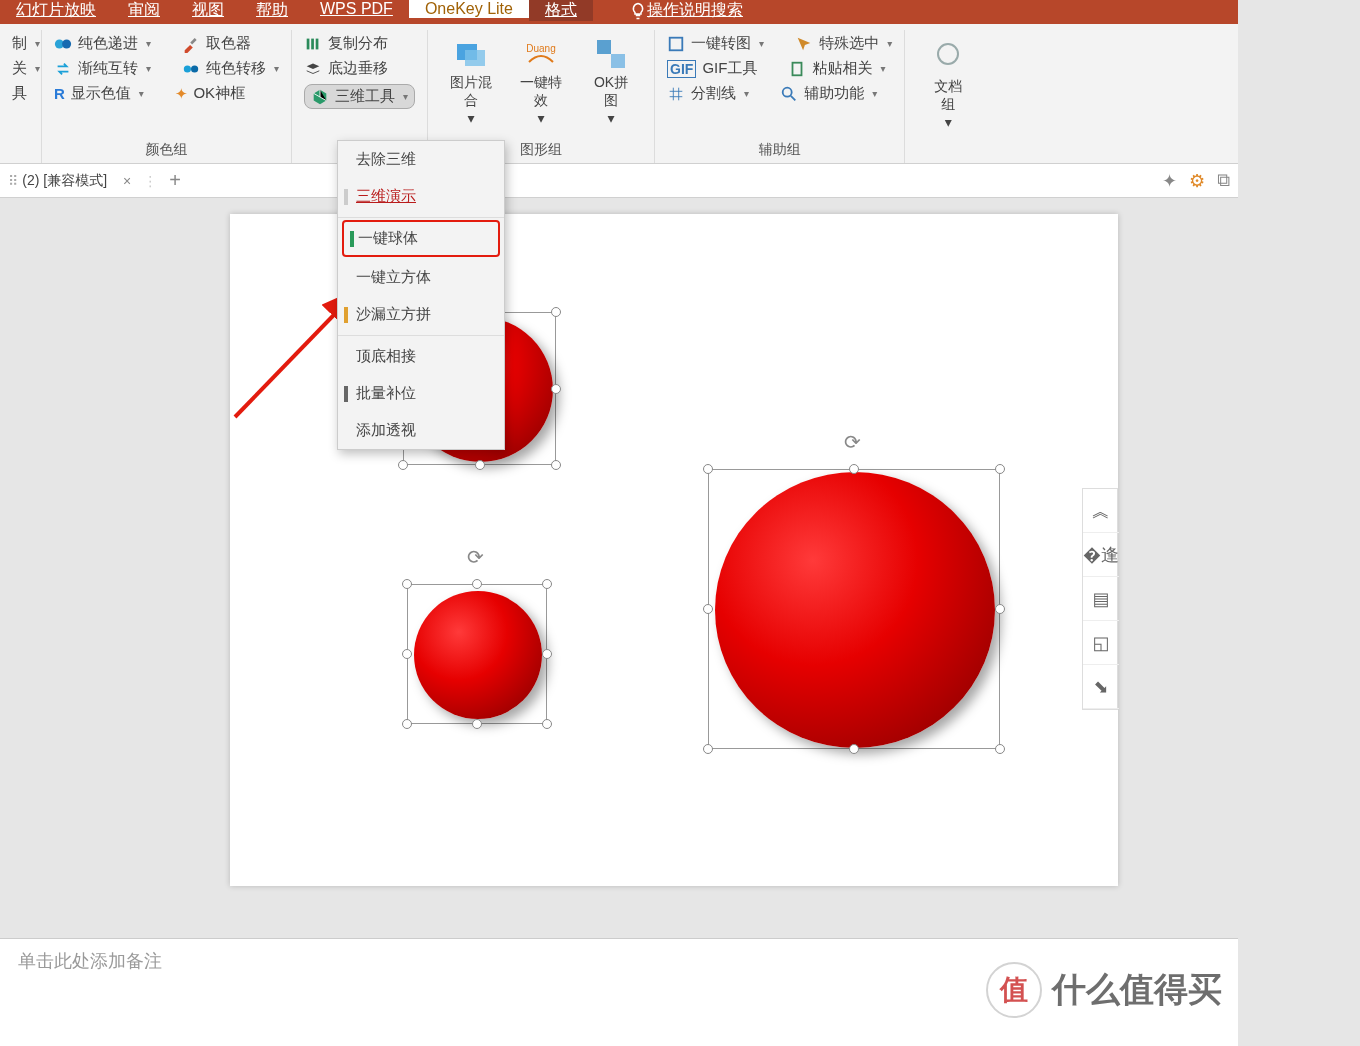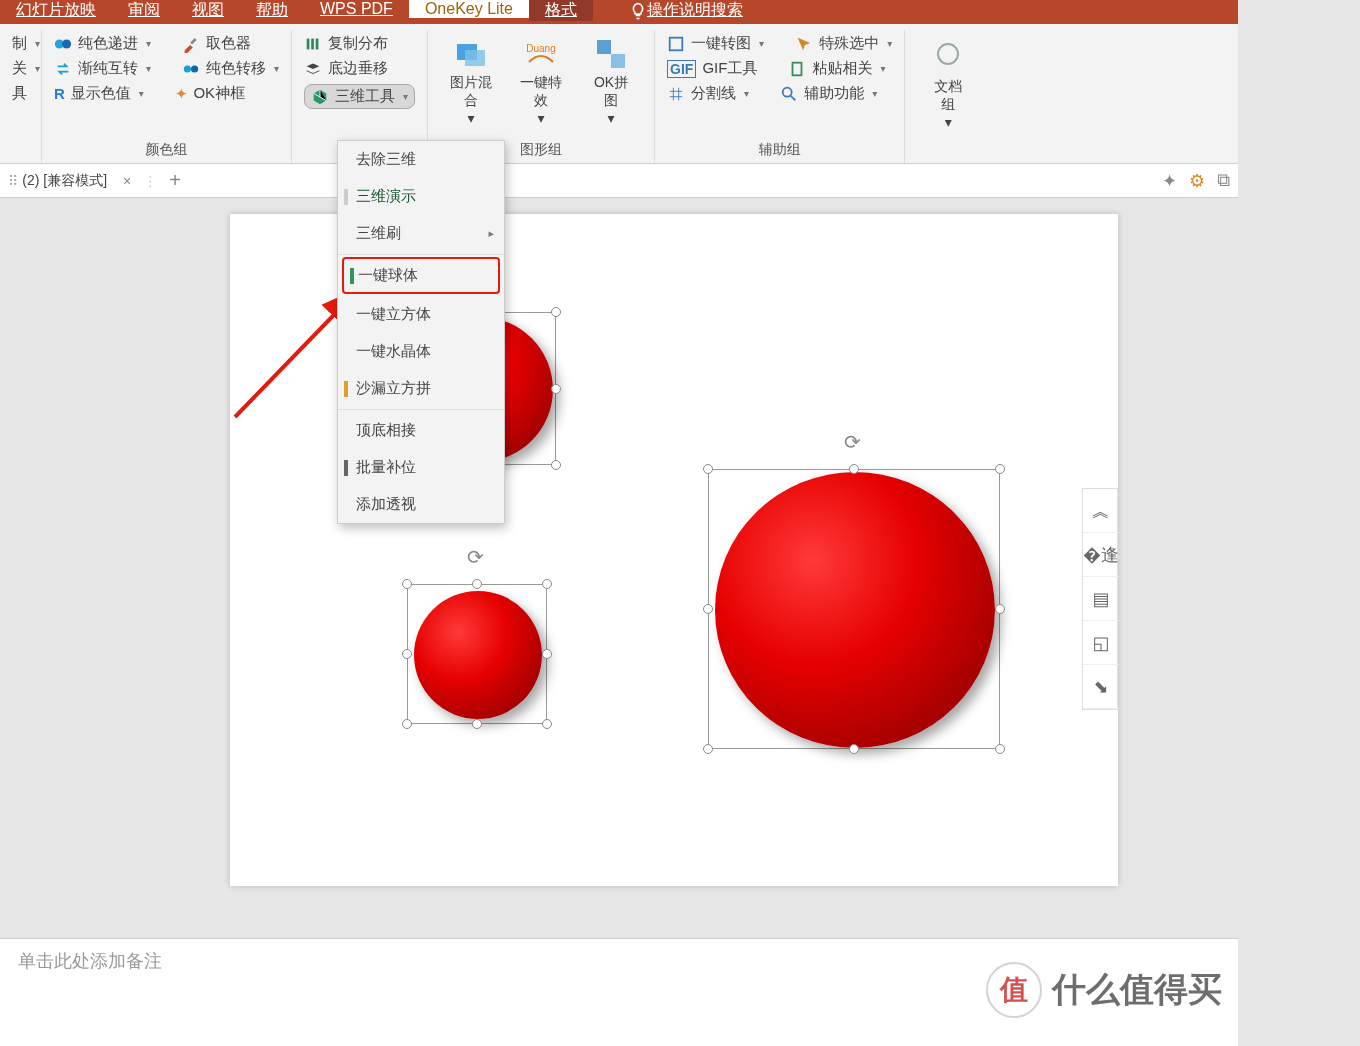--- a/index.html
+++ b/index.html
@@ -148,21 +148,21 @@
   .dropdown .ditem {
     padding: 9px 18px;
     font-size: 15px;
     color: #444;
     display: flex;
     align-items: center;
     gap: 10px;
     cursor: pointer;
     position: relative;
   }
-  .dropdown .ditem.disabled { color: #14532d; }
+  .dropdown .ditem.disabled { color: #b91c1c; text-decoration: underline; }
   .dropdown .sep { height:1px; background:#ddd; margin: 2px 0; }
   .dropdown .ditem .bar { width:4px; height:16px; position:absolute; left:6px; }
   .dropdown .ditem.framed {
     border: 2px solid #e31b0e;
     border-radius: 4px;
     margin: 2px 4px;
     padding: 7px 14px;
   }
   .dropdown .ditem .sub { position:absolute; right:10px; font-size:11px; color:#777; }
   .arrow {
@@ -452,34 +452,27 @@
 </div>
 
 <div class="dropdown">
   <div class="ditem">
       <span>去除三维</span>
     </div>
   <div class="ditem disabled">
       <span class="bar" style="background:#ccc"></span>
       <span>三维演示</span>
     </div>
-  <div class="ditem">
-      <span>三维刷</span>
-      <span class="sub">▸</span>
-    </div>
   <div class="sep"></div>
   <div class="ditem framed">
       <span class="bar" style="background:#2a9a5a"></span>
       <span>一键球体</span>
     </div>
   <div class="ditem">
       <span>一键立方体</span>
-    </div>
-  <div class="ditem">
-      <span>一键水晶体</span>
     </div>
   <div class="ditem">
       <span class="bar" style="background:#e0a030"></span>
       <span>沙漏立方拼</span>
     </div>
   <div class="sep"></div>
   <div class="ditem">
       <span>顶底相接</span>
     </div>
   <div class="ditem">

